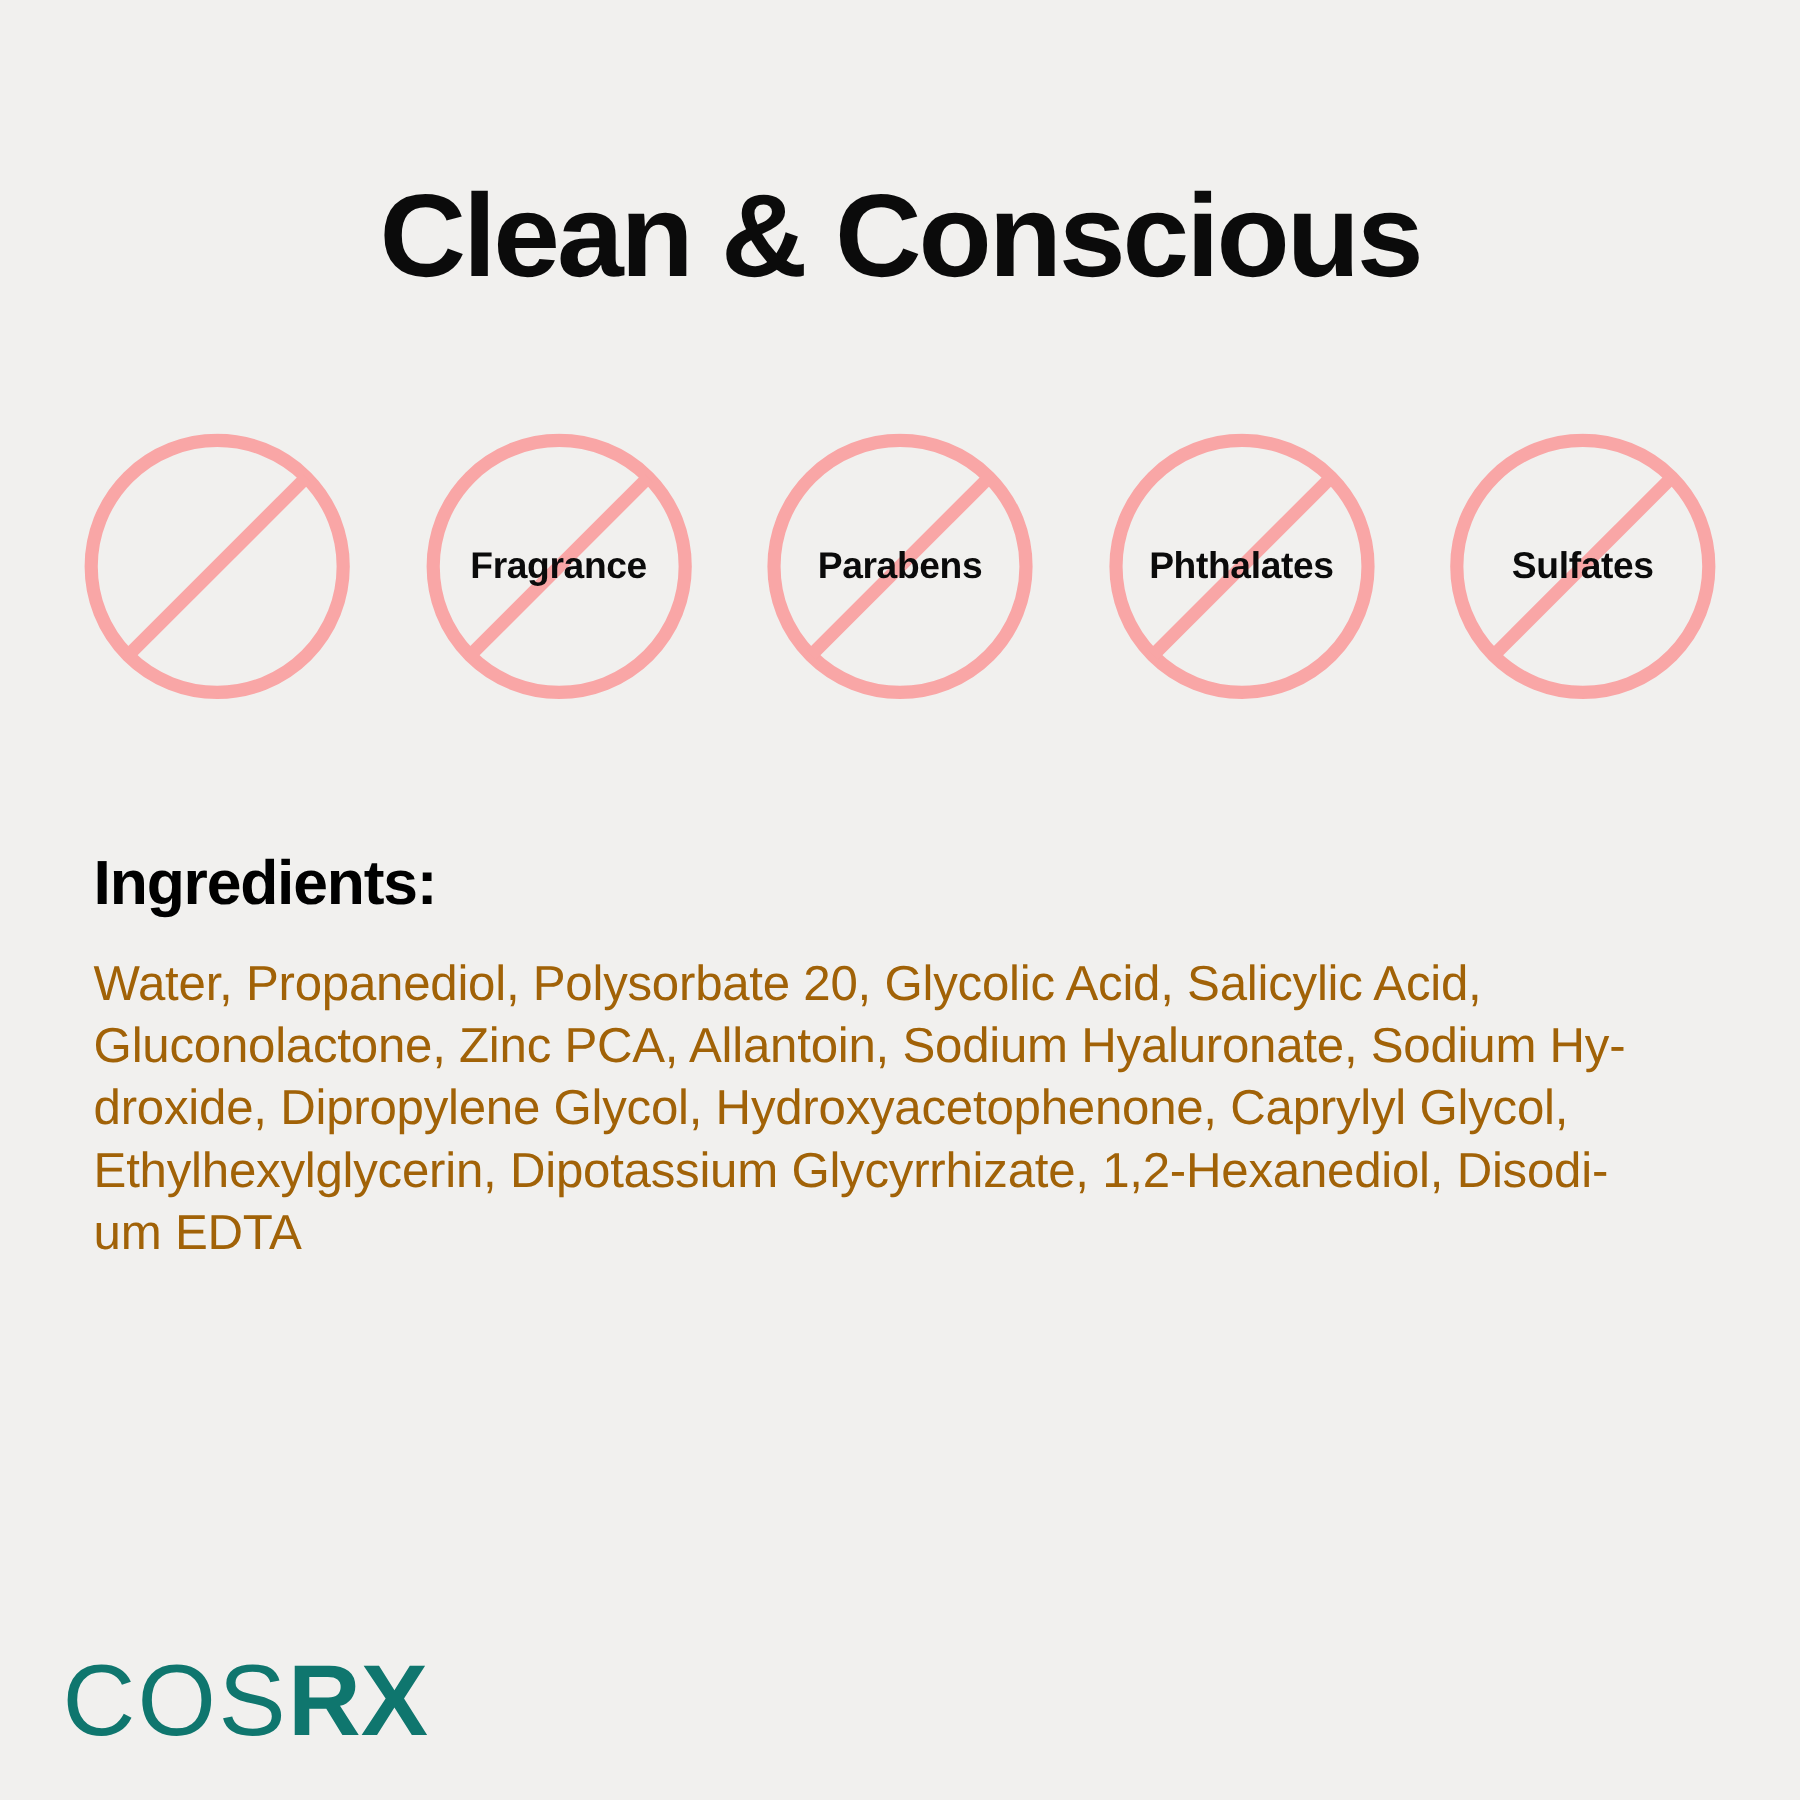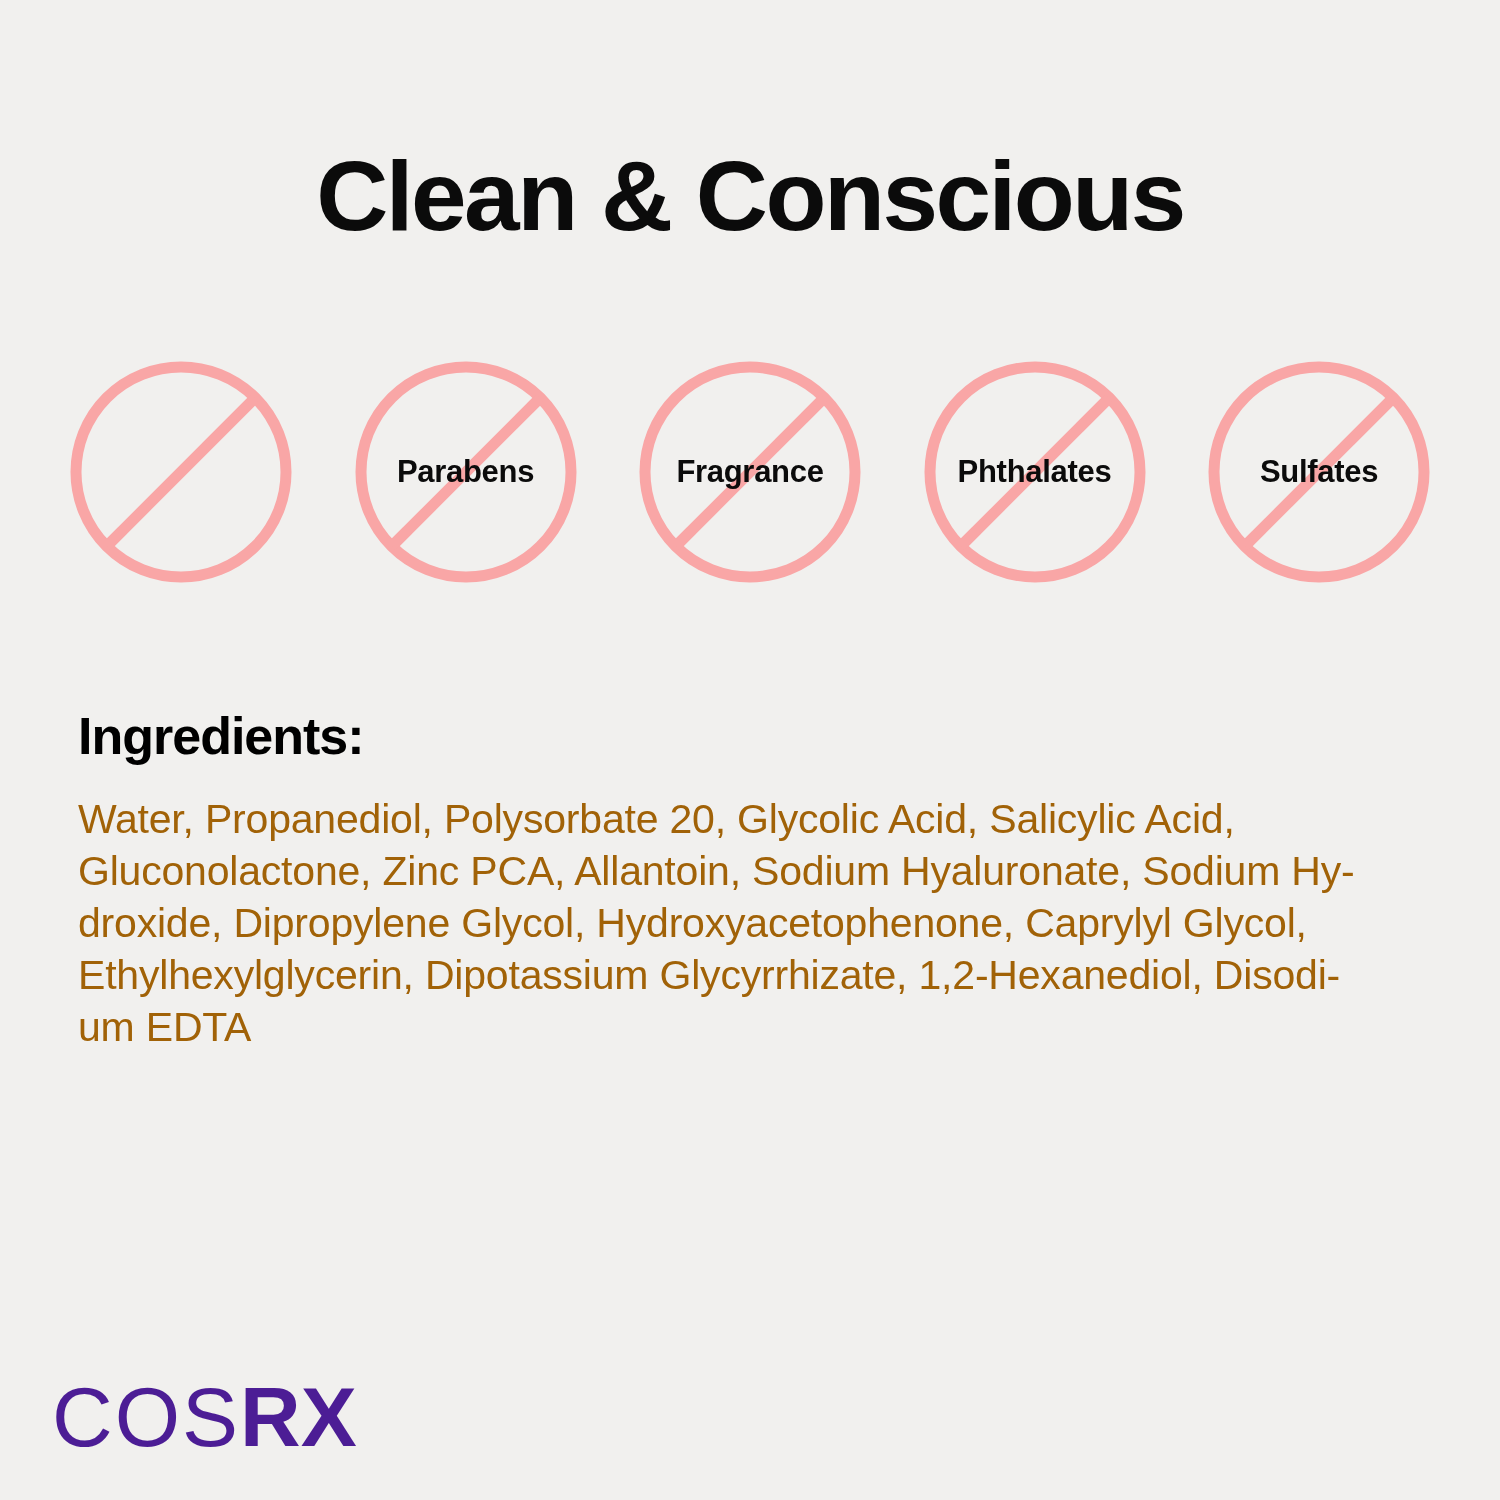--- a/index.html
+++ b/index.html
@@ -109,21 +109,21 @@
   .ingredients-body .ing-line { display:block; white-space:nowrap; }
 
   
   .logo {
     position:absolute;
     left:52px;
     top:1375px;
     font-family:"Liberation Sans", sans-serif;
     font-size:84px;
     line-height:1.0;
-    color:#4c1d95;
+    color:#0f766e;
     letter-spacing:2px;
   }
   .logo .logo-cos { font-weight:normal; }
   .logo .logo-rx  { font-weight:bold; letter-spacing:0px; }
 </style>
 </head>
 <body>
 
 <div class="page">
 
@@ -136,29 +136,29 @@
         <circle cx="111" cy="111" r="105" fill="none" stroke="#F9A6A6" stroke-width="11"></circle>
         <line x1="37" y1="185" x2="185" y2="37" stroke="#F9A6A6" stroke-width="11" stroke-linecap="butt"></line>
       </svg>
     </div>
 
     <div class="badge">
       <svg class="no-sign" viewBox="0 0 222 222">
         <circle cx="111" cy="111" r="105" fill="none" stroke="#F9A6A6" stroke-width="11"></circle>
         <line x1="37" y1="185" x2="185" y2="37" stroke="#F9A6A6" stroke-width="11" stroke-linecap="butt"></line>
       </svg>
-      <span class="badge-label">Parabens</span>
+      <span class="badge-label">Fragrance</span>
     </div>
 
     <div class="badge">
       <svg class="no-sign" viewBox="0 0 222 222">
         <circle cx="111" cy="111" r="105" fill="none" stroke="#F9A6A6" stroke-width="11"></circle>
         <line x1="37" y1="185" x2="185" y2="37" stroke="#F9A6A6" stroke-width="11" stroke-linecap="butt"></line>
       </svg>
-      <span class="badge-label">Fragrance</span>
+      <span class="badge-label">Parabens</span>
     </div>
 
     <div class="badge">
       <svg class="no-sign" viewBox="0 0 222 222">
         <circle cx="111" cy="111" r="105" fill="none" stroke="#F9A6A6" stroke-width="11"></circle>
         <line x1="37" y1="185" x2="185" y2="37" stroke="#F9A6A6" stroke-width="11" stroke-linecap="butt"></line>
       </svg>
       <span class="badge-label">Phthalates</span>
     </div>
 

